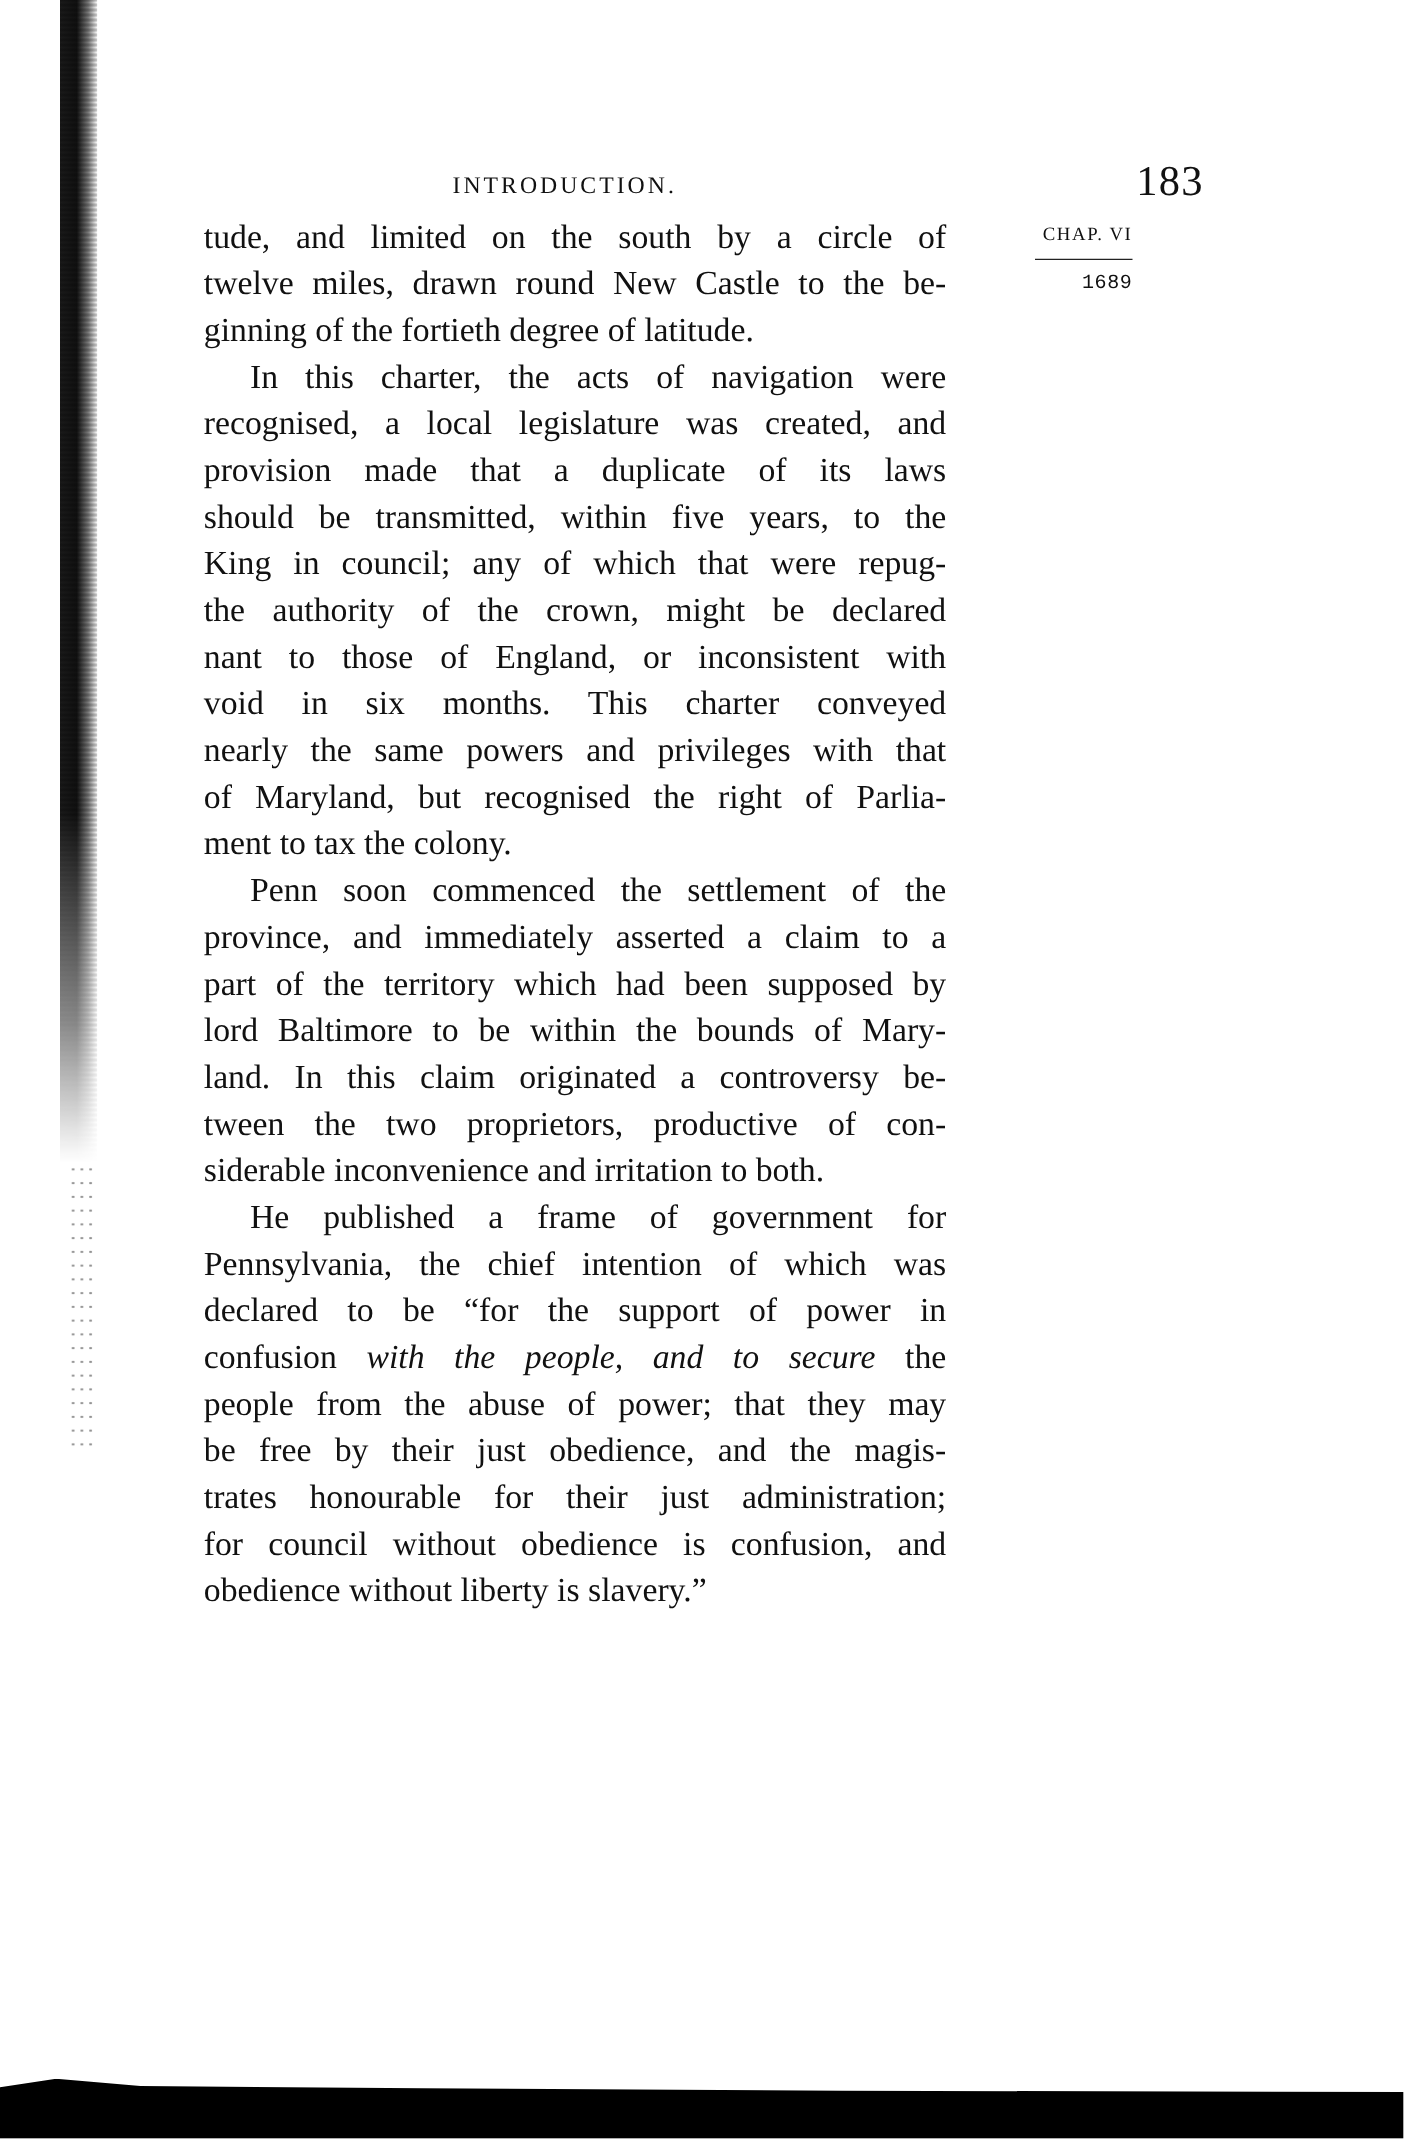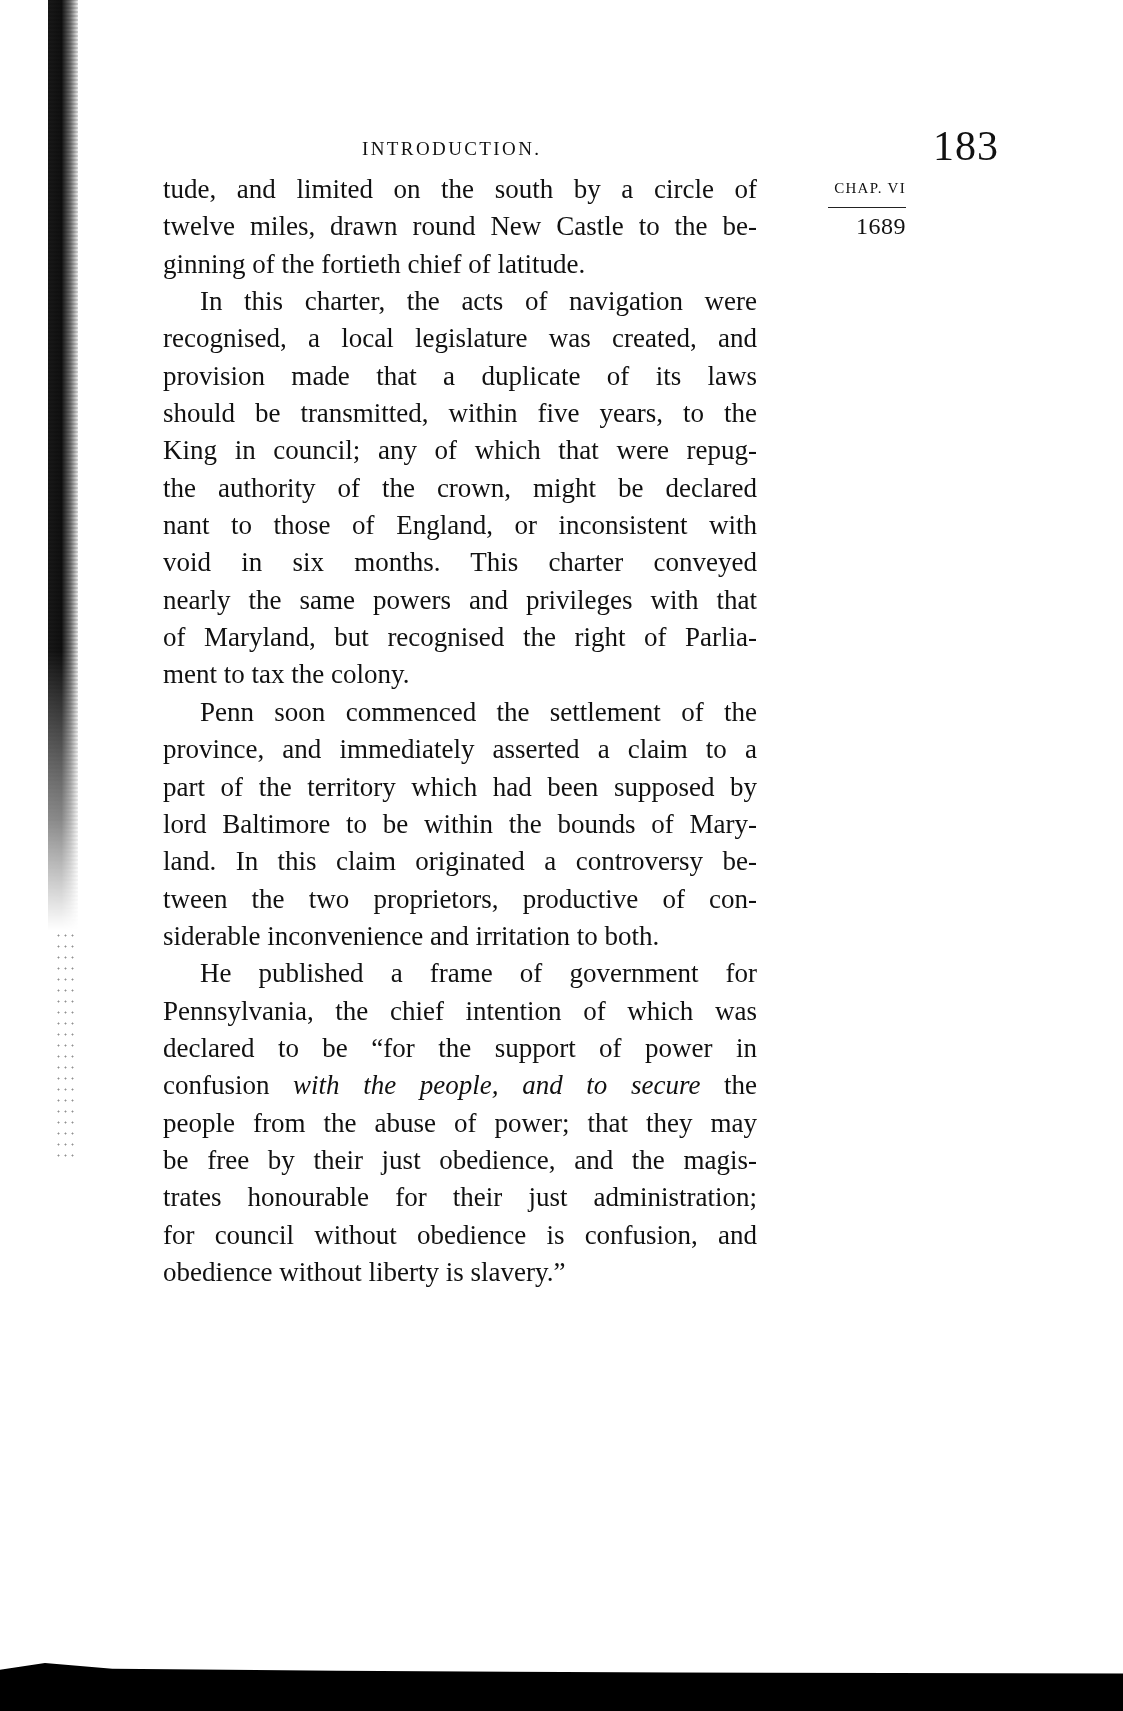--- a/index.html
+++ b/index.html
@@ -56,23 +56,23 @@
   .running-title {
     position: absolute;
     left: 362px;
     top: 0;
     font-size: 19px;
     letter-spacing: 2.4px;
     line-height: 36px;
   }
   .page-number {
     position: absolute;
-    left: 933px;
+    left: 909px;
     top: -6px;
-    font-size: 42px;
+    font-size: 34px;
     line-height: 42px;
     letter-spacing: 1px;
   }
   .text-block {
     position: absolute;
     left: 163px;
     top: 171px;
     width: 594px;
     font-size: 27px;
     line-height: 37.35px;
@@ -104,23 +104,24 @@
     line-height: 26px;
     font-variant: small-caps;
   }
   .margin-rule {
     height: 0;
     border-top: 1.5px solid #222;
     margin: 6px 0 4px 2px;
     width: 78px;
   }
   .margin-year {
-    font-size: 24px;
+    font-size: 16px;
     line-height: 28px;
     letter-spacing: 0.5px;
+    font-family: Liberation Mono, monospace;
   }
 </style>
 </head>
 <body>
 
 <div class="binding-shadow"></div>
 <div class="binding-speckle"></div>
 
 <header class="running-head">
   <span class="running-title">INTRODUCTION.</span>
@@ -131,21 +132,21 @@
   <div class="margin-chap">CHAP. VI</div>
   <div class="margin-rule"></div>
   <div class="margin-year">1689</div>
 </aside>
 
 <main class="text-block">
 
   <section>
     <span class="text-line">tude, and limited on the south by a circle of</span>
     <span class="text-line">twelve miles, drawn round New Castle to the be-</span>
-    <span class="text-line last">ginning of the fortieth chief of latitude.</span>
+    <span class="text-line last">ginning of the fortieth degree of latitude.</span>
   </section>
 
   <section>
     <span class="text-line indent">In this charter, the acts of navigation were</span>
     <span class="text-line">recognised, a local legislature was created, and</span>
     <span class="text-line">provision made that a duplicate of its laws</span>
     <span class="text-line">should be transmitted, within five years, to the</span>
     <span class="text-line">King in council; any of which that were repug-</span>
     <span class="text-line">the authority of the crown, might be declared</span>
     <span class="text-line">nant to those of England, or inconsistent with</span>

